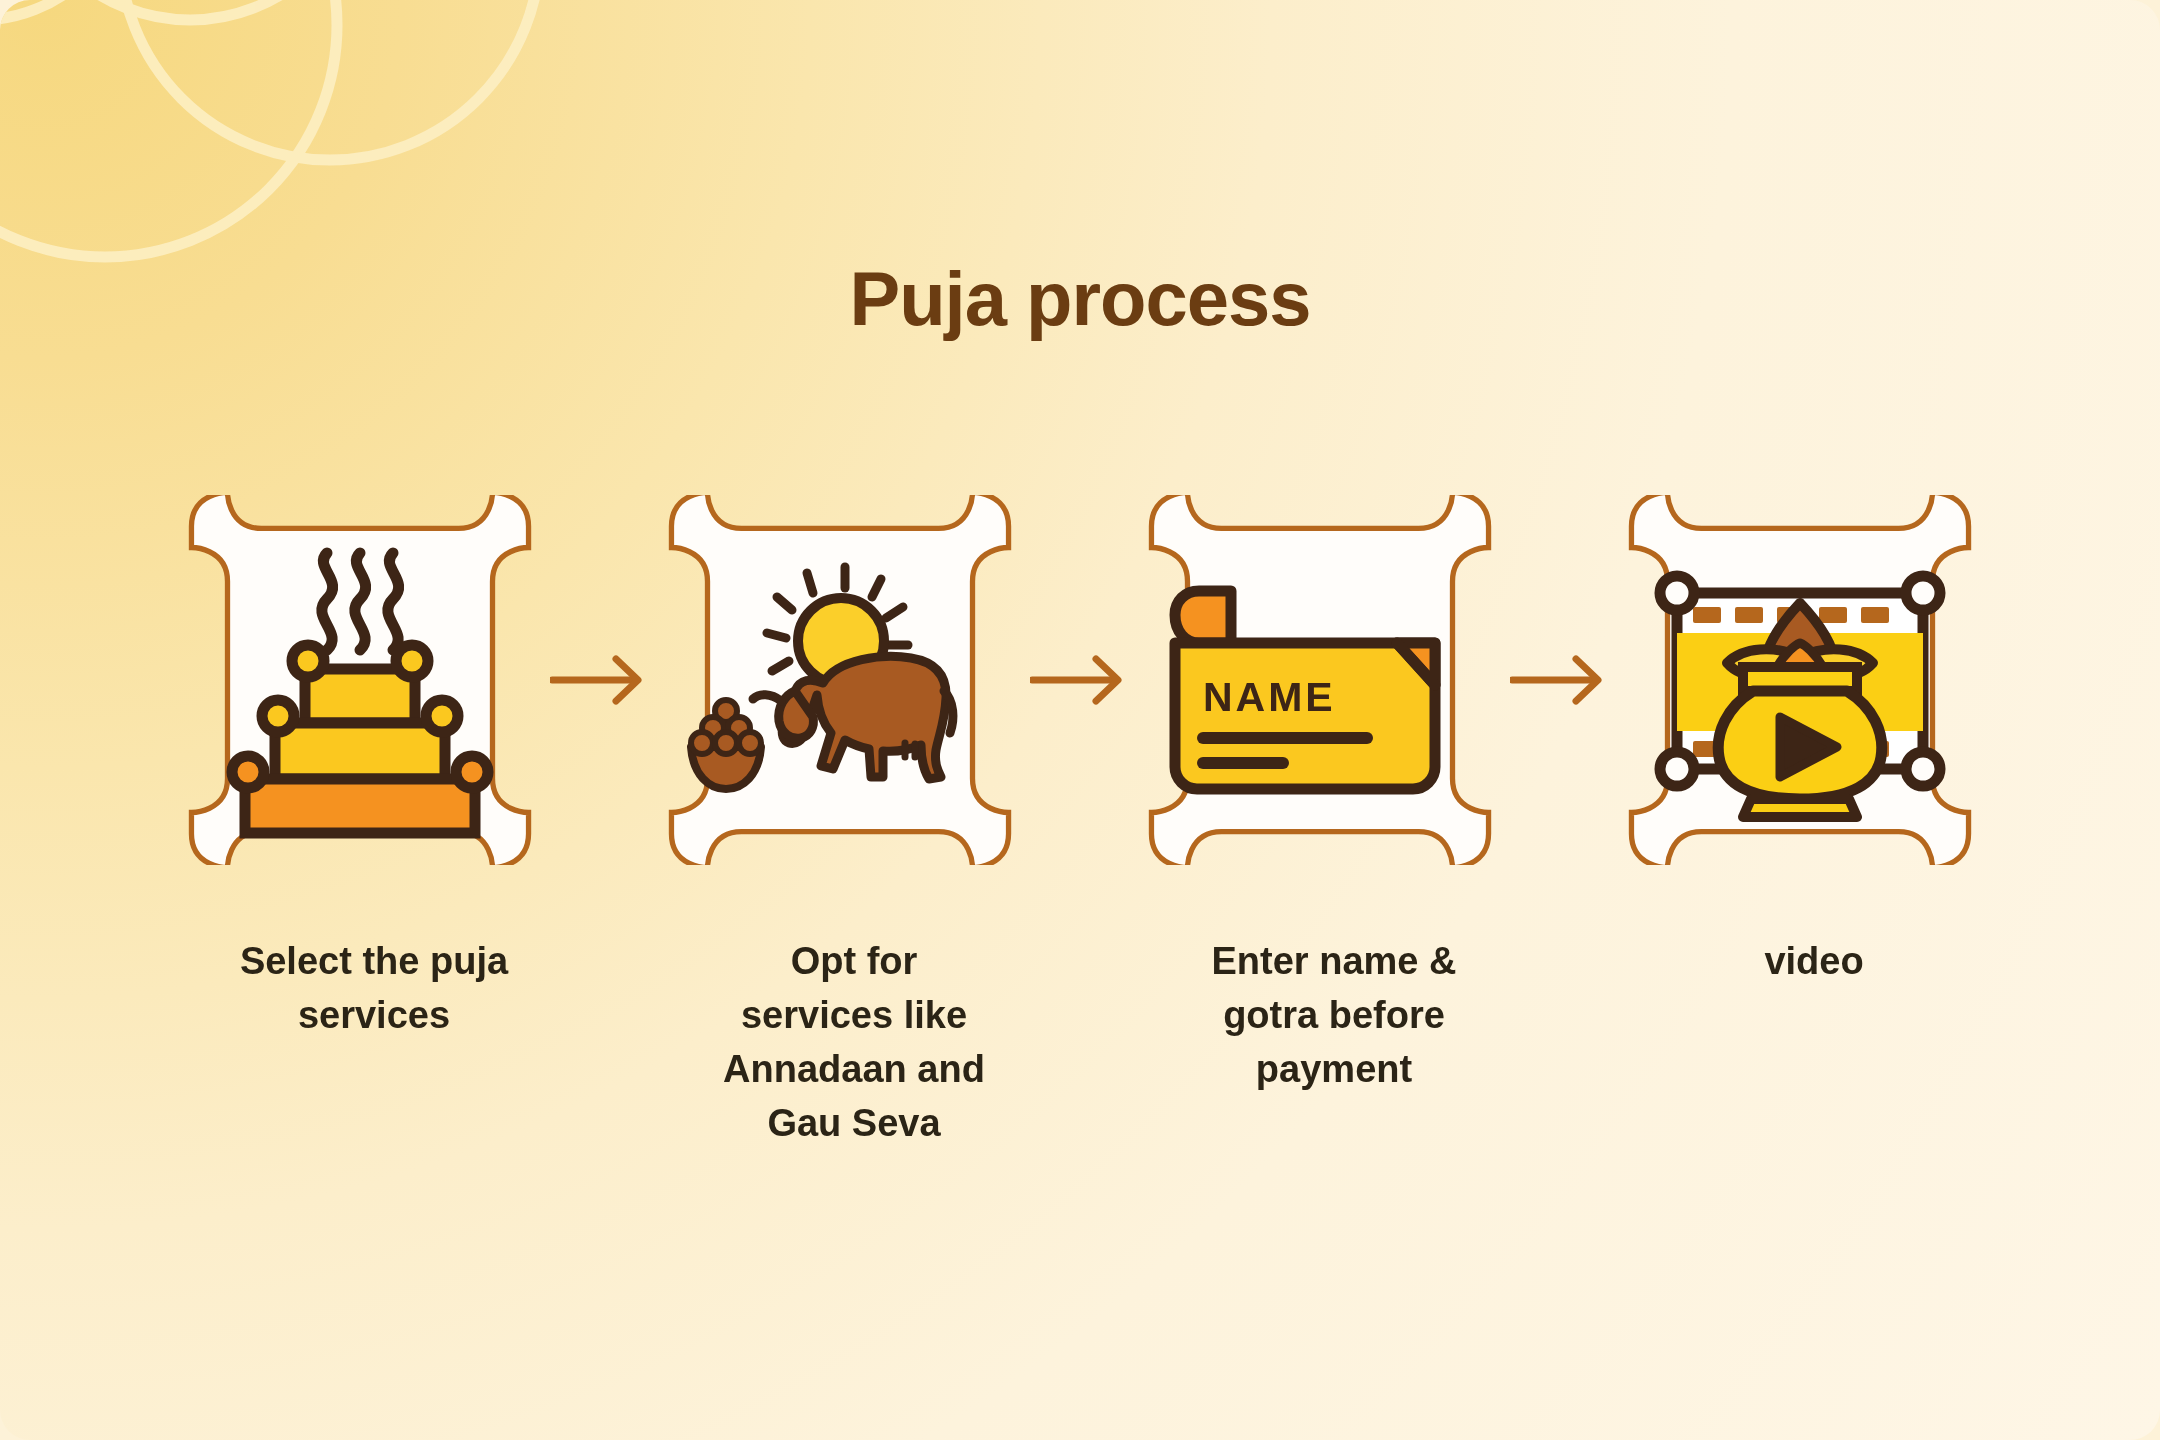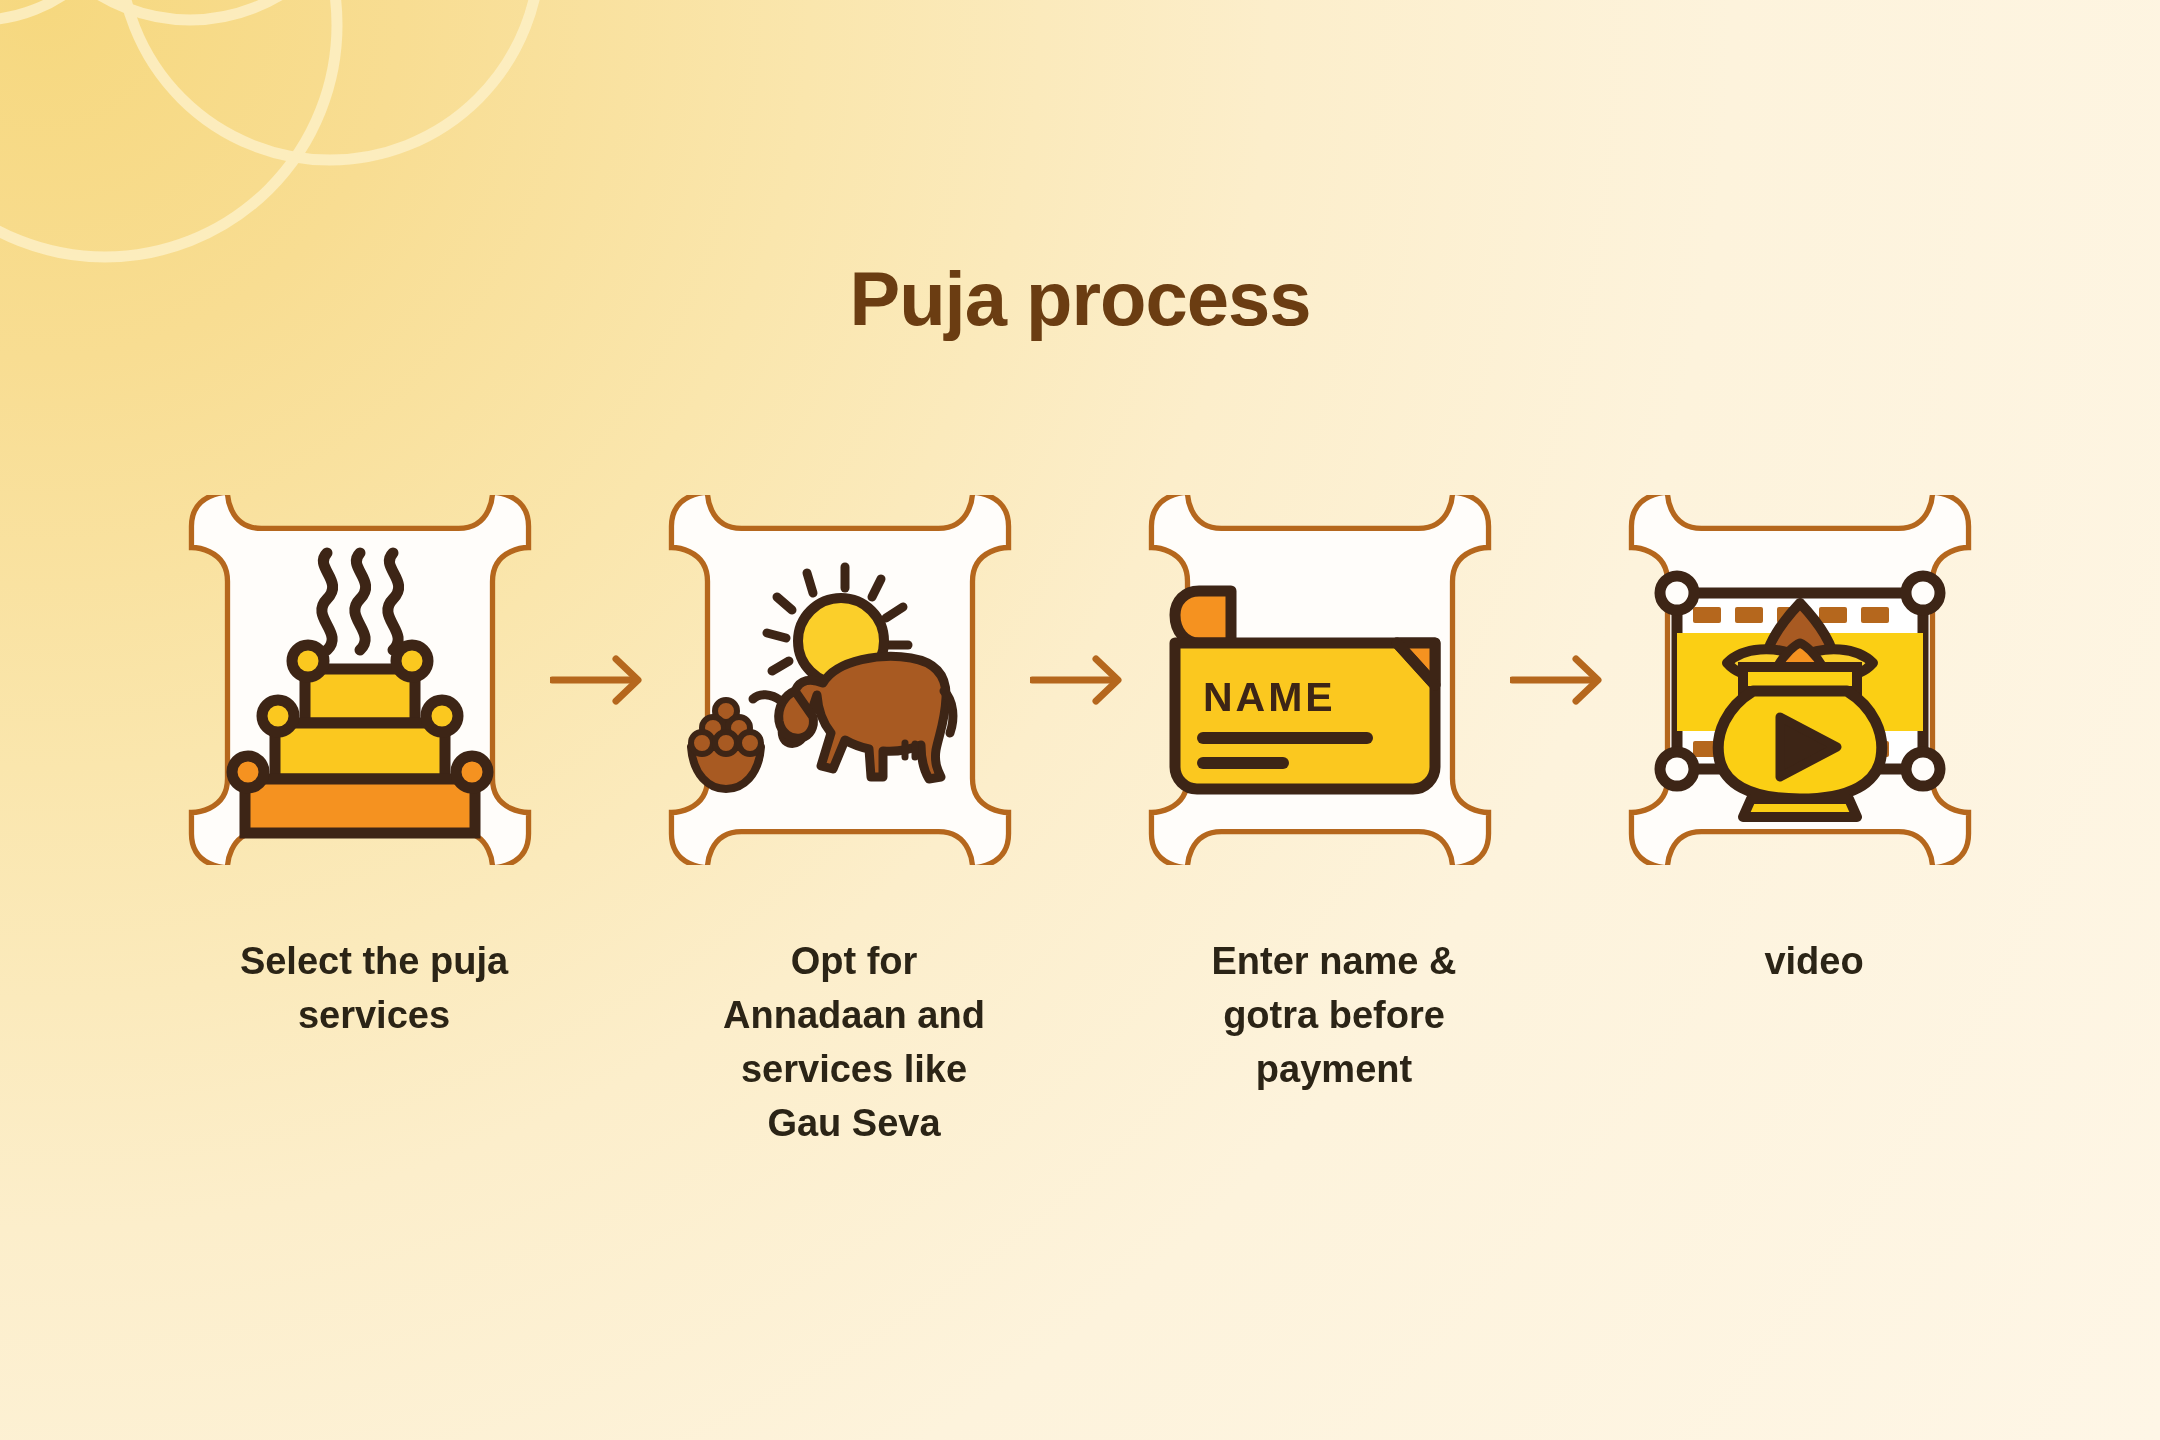--- a/index.html
+++ b/index.html
@@ -7,20 +7,21 @@
   body {
     font-family: "Liberation Sans", sans-serif;
     background: #fdf2d8;
     position: relative;
   }
   #stage {
     position:absolute; inset:0;
     background:
       radial-gradient(circle at 2% 0%, #f6d87f 0%, #f8dd92 14%, #fae6ad 30%, #fceecb 48%, #fdf3dc 66%, #fef6e6 100%);
     overflow:hidden;
+    border-radius:30px;
   }
   #deco { position:absolute; left:-140px; top:-210px; width:760px; height:640px; pointer-events:none; }
 
   #title {
     position:absolute; top:255px; left:0; width:2160px;
     text-align:center;
     font-size:76px; font-weight:bold; letter-spacing:-1px;
     color:#6b3d12;
   }
 
@@ -301,22 +302,22 @@
   </div>
 
   <div class="labels">
     <div class="lbl">
       <div>Select the puja</div>
       <div>services</div>
     </div>
     <div class="lblgap"></div>
     <div class="lbl">
       <div>Opt for</div>
+      <div>services like</div>
       <div>Annadaan and</div>
-      <div>services like</div>
       <div>Gau Seva</div>
     </div>
     <div class="lblgap"></div>
     <div class="lbl">
       <div>Enter name &amp;</div>
       <div>gotra before</div>
       <div>payment</div>
     </div>
     <div class="lblgap"></div>
     <div class="lbl">

